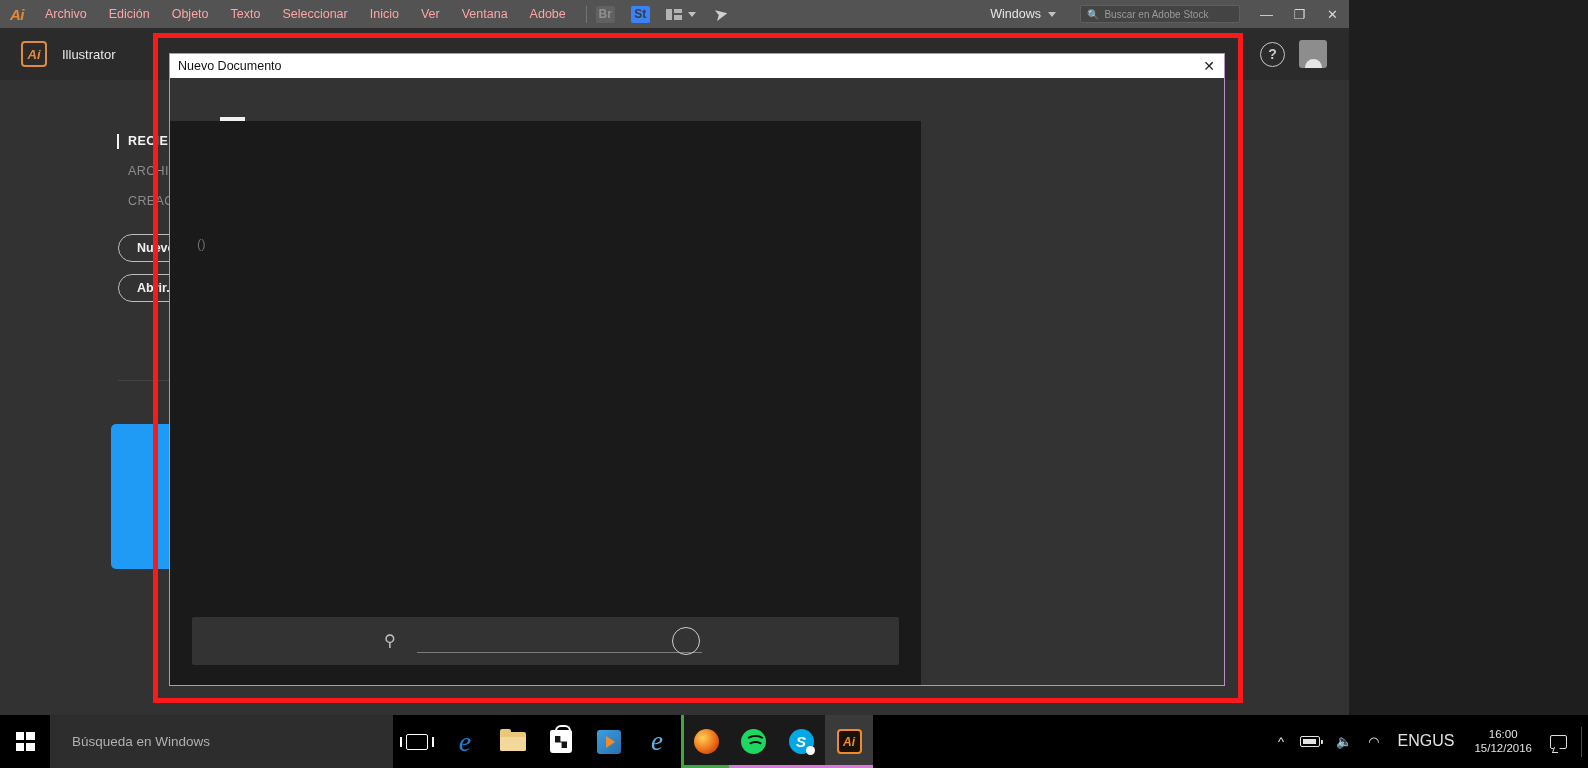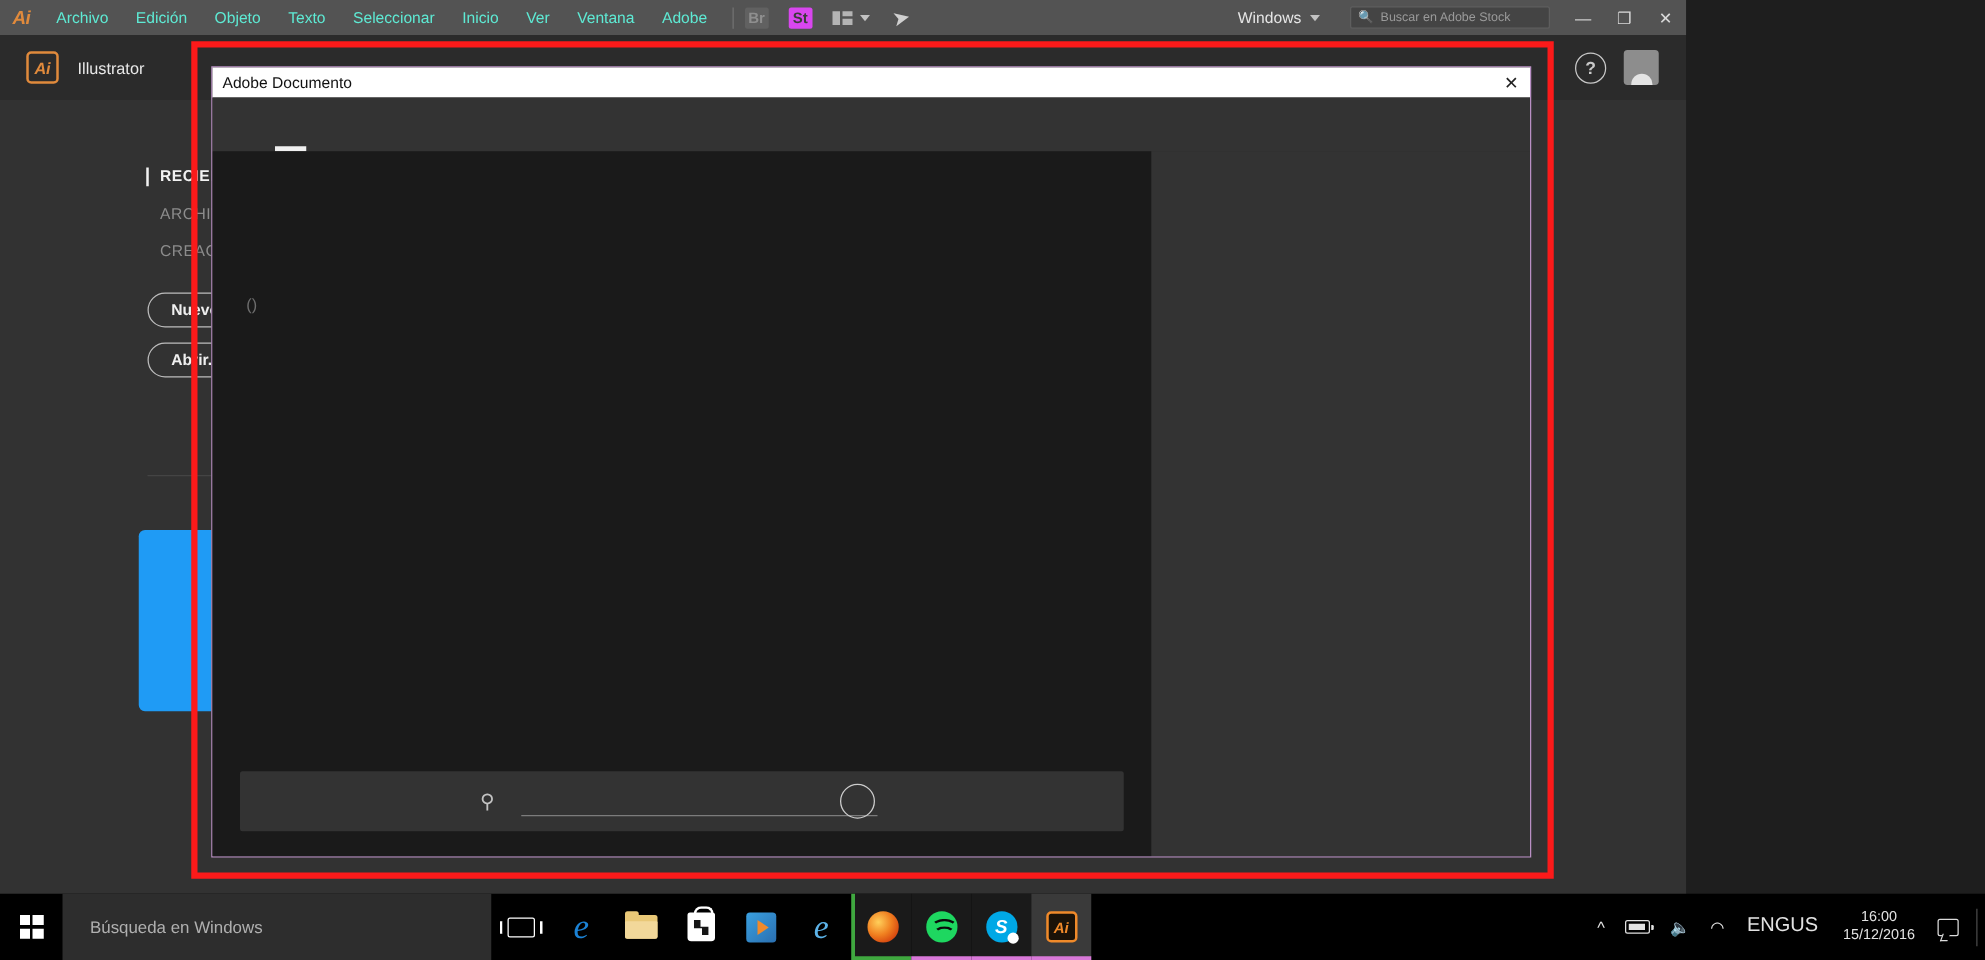--- a/index.html
+++ b/index.html
@@ -27,32 +27,32 @@
   }
   #ai-logo-small {
     width: 34px; height: 28px;
     display: flex; align-items: center; justify-content: center;
     color: #e08a3c; font-size: 15px; font-weight: bold; font-style: italic;
     letter-spacing: -0.5px;
   }
   .menu-item {
     padding: 0 11px; height: 28px;
     display: flex; align-items: center;
-    color: #5eead4; font-size: 12.5px; white-space: nowrap;
+    color: #fca5a5; font-size: 12.5px; white-space: nowrap;
   }
   .mb-sep {
     width: 1px; height: 17px; background: #737373; margin: 0 9px;
   }
   .mb-badge {
     width: 19px; height: 17px; border-radius: 2px;
     display: flex; align-items: center; justify-content: center;
     font-size: 12px; font-weight: bold; margin-right: 16px;
   }
   #br-badge { background: #616161; color: #8f8f8f; }
-  #st-badge { background: #d946ef; color: #3b3b3b; }
+  #st-badge { background: #3b82f6; color: #3b3b3b; }
   #ws-switch { display: flex; align-items: center; gap: 6px; margin-right: 18px; }
   #ws-grid { width: 16px; height: 11px; position: relative; }
   #ws-grid i { position: absolute; background: #b4b4b4; display:block; }
   #ws-grid i:nth-child(1){ left:0; top:0; width:6px; height:11px; }
   #ws-grid i:nth-child(2){ left:8px; top:0; width:8px; height:4px; }
   #ws-grid i:nth-child(3){ left:8px; top:6px; width:8px; height:5px; }
   .chev { width:0;height:0;border-left:4px solid transparent;border-right:4px solid transparent;border-top:5px solid #c2c2c2; }
   #plane-icon { color:#d0d0d0; font-size:17px; line-height:1; transform: rotate(-12deg); }
 
   #menubar-right {
@@ -373,21 +373,21 @@
       <div id="blue-card">
         <div id="blue-card-text">res</div>
       </div>
     </div>
   </div>
 
   <div id="desktop-right"></div>
 
   <div id="modal">
     <div id="modal-titlebar">
-      <div id="modal-title">Adobe Documento</div>
+      <div id="modal-title">Nuevo Documento</div>
       <div id="modal-close">✕</div>
     </div>
     <div id="modal-tabstrip">
       <div id="tab-indicator"></div>
     </div>
     <div id="modal-columns">
       <div id="modal-left">
         <div id="modal-left-content">
           <div id="paren-text">()</div>
         </div>

